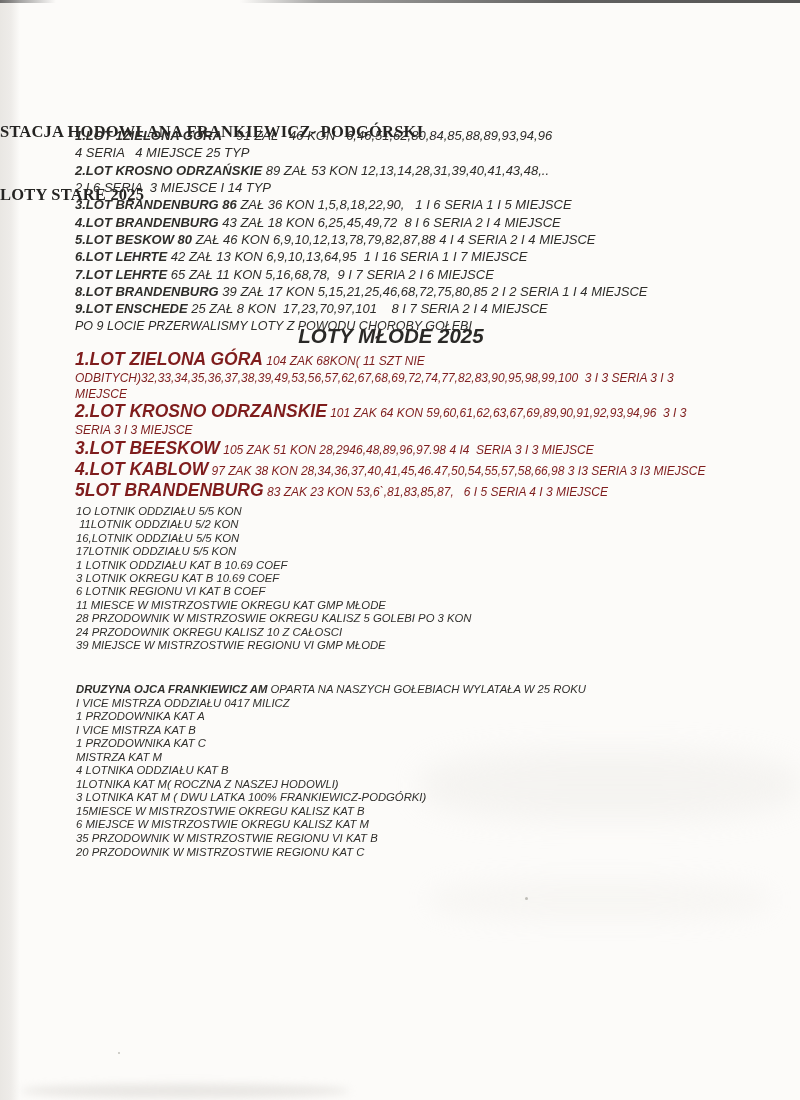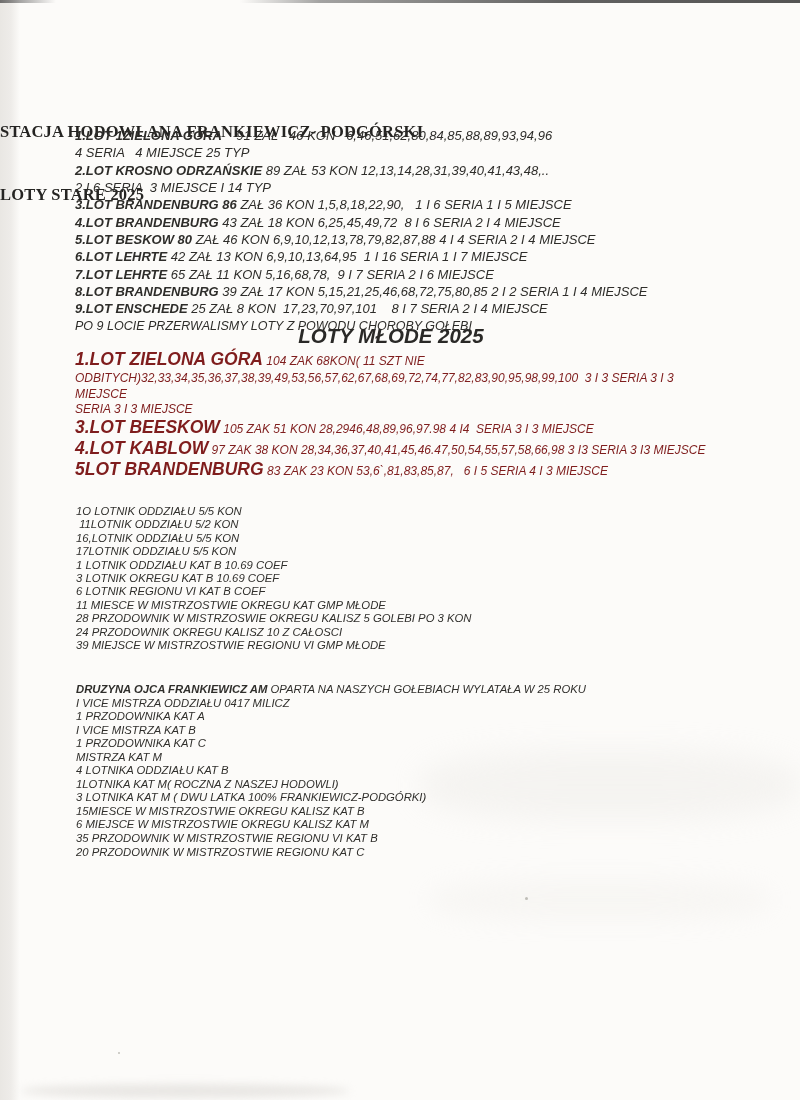--- a/index.html
+++ b/index.html
@@ -121,20 +121,21 @@
   <div class="mlode-heading">LOTY MŁODE 2025</div>
 
   <div class="mlode">
     <div>
         <div>
         <div class="m-row"><span class="m-name">1.LOT ZIELONA GÓRA</span><span> 104 ZAK 68KON( 11 SZT NIE</span></div>
         <div class="m-wrap">ODBITYCH)32,33,34,35,36,37,38,39,49,53,56,57,62,67,68,69,72,74,77,82,83,90,95,98,99,100  3 I 3 SERIA 3 I 3</div>
         <div class="m-wrap">MIEJSCE</div>
       </div>
         <div>
+        <div class="m-row"><span class="m-name">2.LOT KROSNO ODRZANSKIE</span><span> 101 ZAK 64 KON 59,60,61,62,63,67,69,89,90,91,92,93,94,96  3 I 3</span></div>
         <div class="m-wrap">SERIA 3 I 3 MIEJSCE</div>
 
       </div>
         <div>
         <div class="m-row"><span class="m-name">3.LOT BEESKOW</span><span> 105 ZAK 51 KON 28,2946,48,89,96,97.98 4 I4  SERIA 3 I 3 MIEJSCE</span></div>
 
       </div>
         <div>
         <div class="m-row"><span class="m-name">4.LOT KABLOW</span><span> 97 ZAK 38 KON 28,34,36,37,40,41,45,46.47,50,54,55,57,58,66,98 3 I3 SERIA 3 I3 MIEJSCE</span></div>
 

